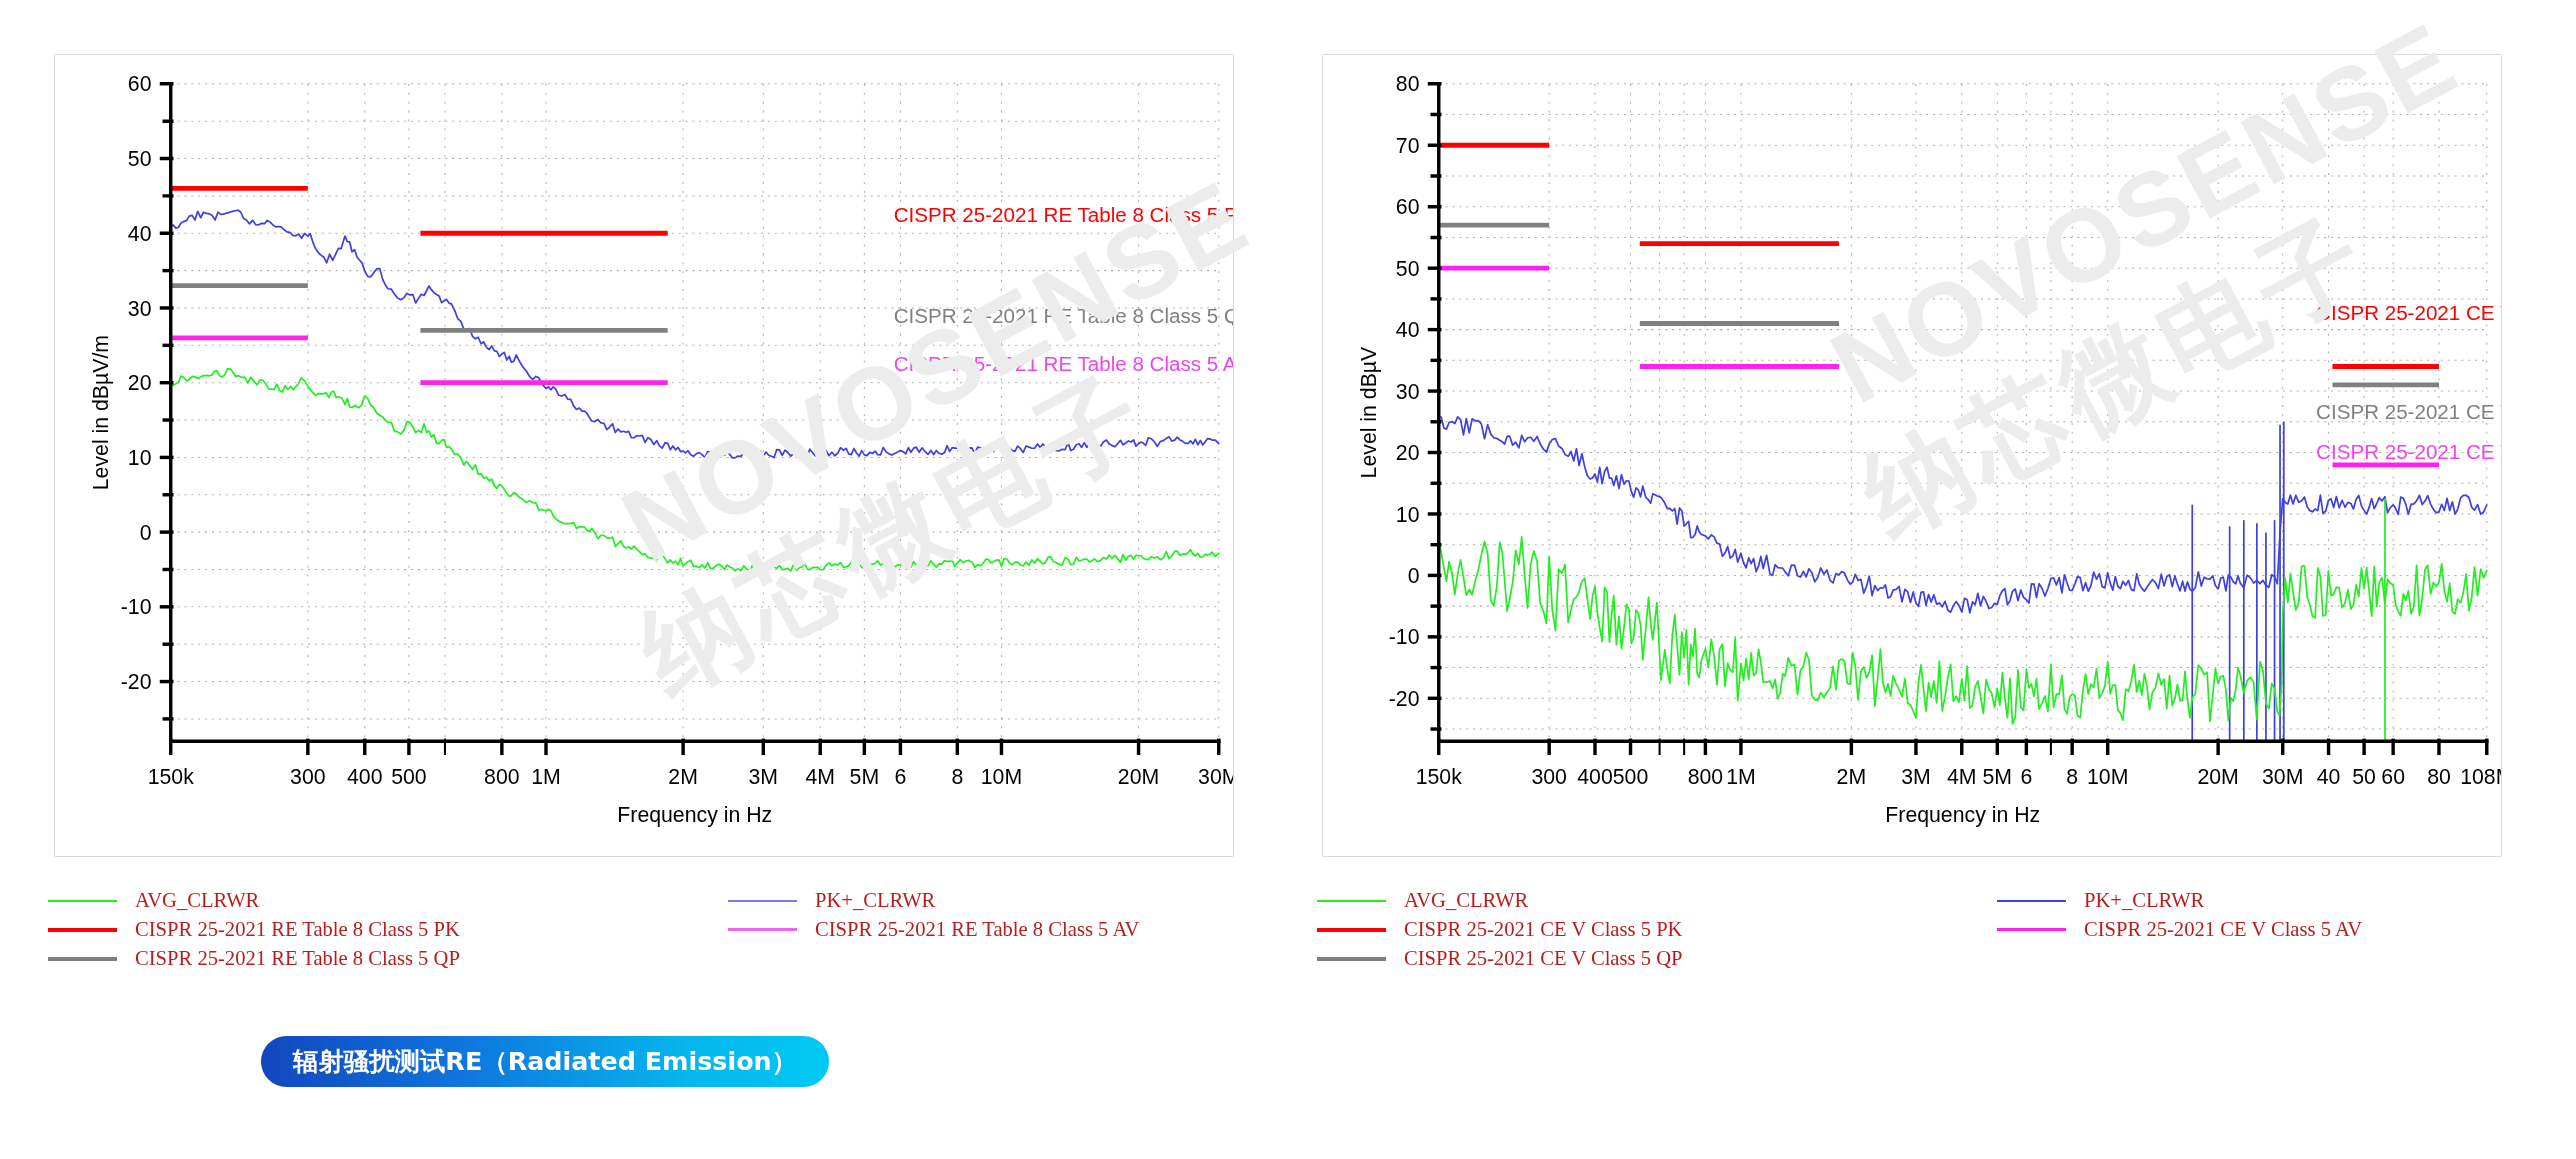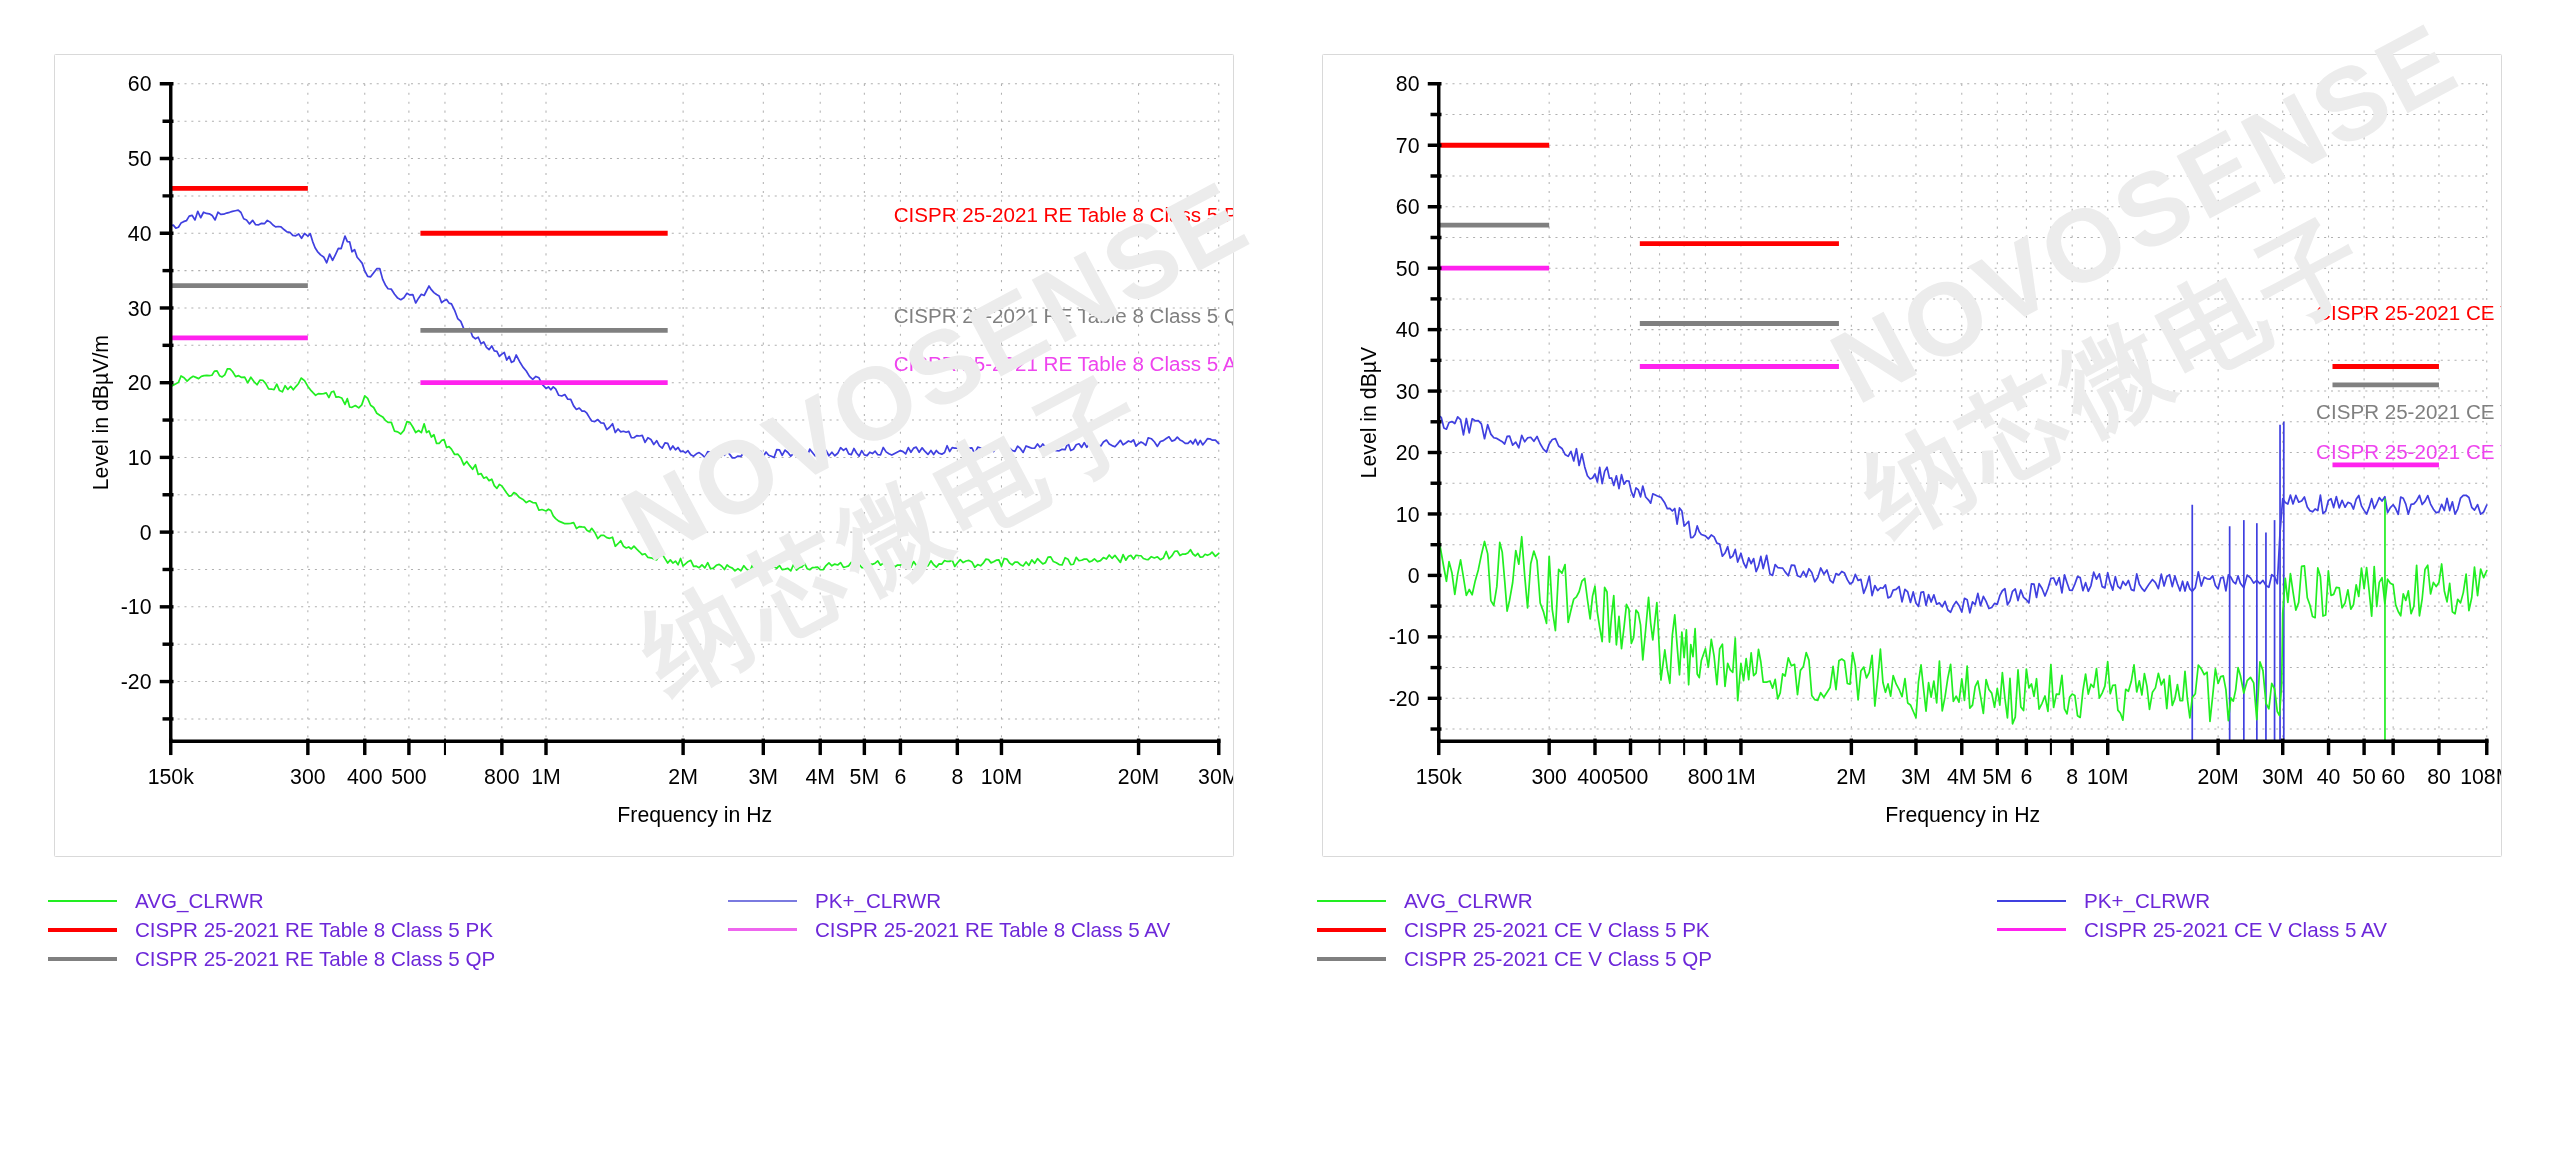--- a/index.html
+++ b/index.html
@@ -86,23 +86,23 @@
     height:29px;
   }
   .legend-swatch {
     width:69px; height:0;
     border-top-style:solid;
     margin-right:18px;
     flex:0 0 auto;
   }
   .legend-label {
     font-size:20.6px;
-    color:#6d28d9;
+    color:#b91c1c;
     white-space:nowrap;
-    font-family:Liberation Sans, sans-serif;
+    font-family:Liberation Serif, serif;
   }
 
   
   .banner {
     position:absolute;
     height:51px;
     border-radius:25.4px;
     display:flex; align-items:center; justify-content:center;
     padding:0 32px;
     background:linear-gradient(90deg,#1346bf 0%,#0f79e0 38%,#06b6ec 75%,#00c8f5 100%);
@@ -260,20 +260,21 @@
             <span class="legend-swatch" style="border-top-width: 2.1px; border-top-color: rgb(122, 122, 224);"></span>
             <span class="legend-label">PK+_CLRWR</span>
           </div>
           <div class="legend-row">
             <span class="legend-swatch" style="border-top-width: 3.4px; border-top-color: rgb(238, 102, 238);"></span>
             <span class="legend-label">CISPR 25-2021 RE Table 8 Class 5 AV</span>
           </div>
         </div>
     </div>
 
+    <div class="banner banner-left">辐射骚扰测试RE（Radiated Emission）</div>
   </div>
 
   <div class="panel panel-right">
 
     <div class="chart-card">
       <svg class="chart-svg" id="svg-right" viewBox="0 0 1718 1170">
           <g>
             <rect x="168" y="42" width="1527" height="958" fill="#ffffff"></rect>
             <line x1="168" y1="937.3271028037383" x2="1695" y2="937.3271028037383" stroke="#b0b0b0" stroke-width="1.5" stroke-dasharray="3 7"></line>
             <line x1="168" y1="847.7943925233645" x2="1695" y2="847.7943925233645" stroke="#b0b0b0" stroke-width="1.5" stroke-dasharray="3 7"></line>

